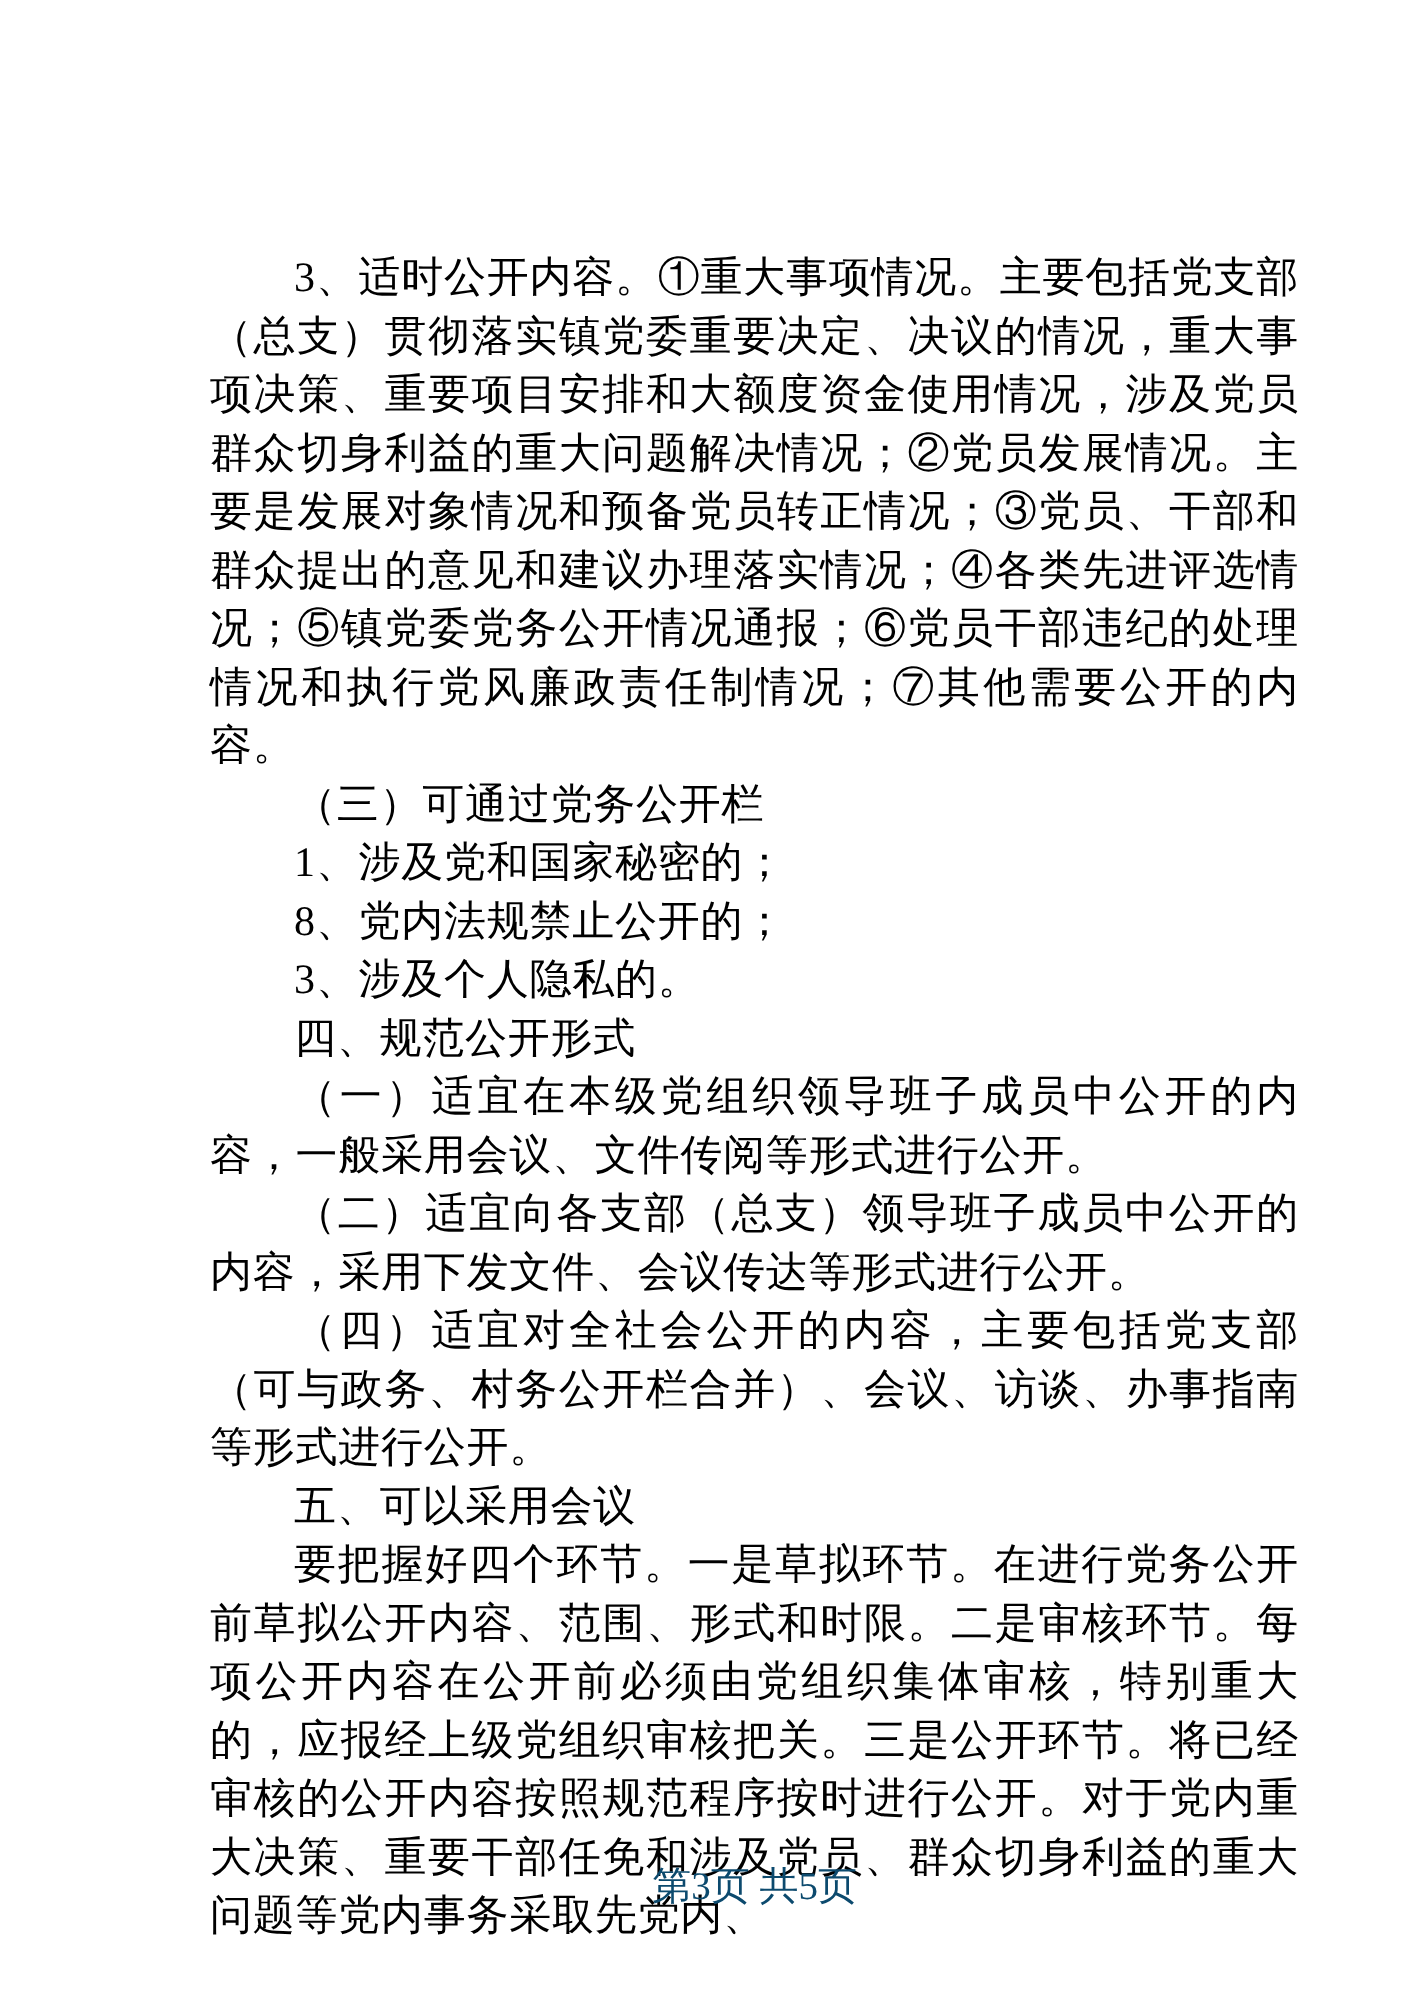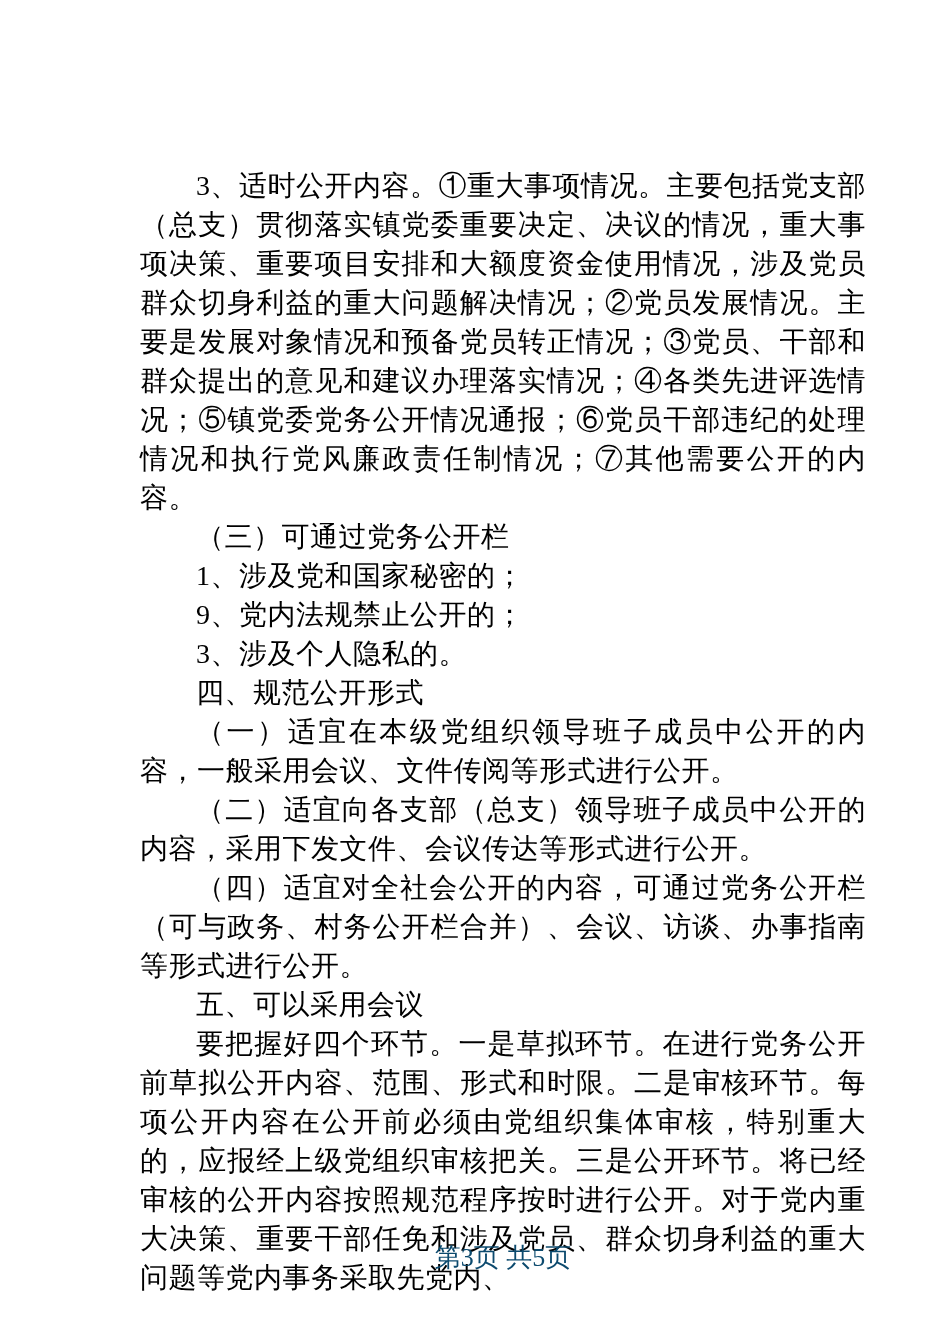--- a/index.html
+++ b/index.html
@@ -45,25 +45,25 @@
   }
 </style>
 </head>
 <body>
 
 <div class="page">
   <div class="doc-body">
       <p class="para">3、适时公开内容。①重大事项情况。主要包括党支部（总支）贯彻落实镇党委重要决定、决议的情况，重大事项决策、重要项目安排和大额度资金使用情况，涉及党员群众切身利益的重大问题解决情况；②党员发展情况。主要是发展对象情况和预备党员转正情况；③党员、干部和群众提出的意见和建议办理落实情况；④各类先进评选情况；⑤镇党委党务公开情况通报；⑥党员干部违纪的处理情况和执行党风廉政责任制情况；⑦其他需要公开的内容。</p>
       <p class="para">（三）可通过党务公开栏</p>
       <p class="para">1、涉及党和国家秘密的；</p>
-      <p class="para">9、党内法规禁止公开的；</p>
+      <p class="para">8、党内法规禁止公开的；</p>
       <p class="para">3、涉及个人隐私的。</p>
       <p class="para">四、规范公开形式</p>
       <p class="para">（一）适宜在本级党组织领导班子成员中公开的内容，一般采用会议、文件传阅等形式进行公开。</p>
       <p class="para">（二）适宜向各支部（总支）领导班子成员中公开的内容，采用下发文件、会议传达等形式进行公开。</p>
-      <p class="para">（四）适宜对全社会公开的内容，可通过党务公开栏（可与政务、村务公开栏合并）、会议、访谈、办事指南等形式进行公开。</p>
+      <p class="para">（四）适宜对全社会公开的内容，主要包括党支部（可与政务、村务公开栏合并）、会议、访谈、办事指南等形式进行公开。</p>
       <p class="para">五、可以采用会议</p>
       <p class="para">要把握好四个环节。一是草拟环节。在进行党务公开前草拟公开内容、范围、形式和时限。二是审核环节。每项公开内容在公开前必须由党组织集体审核，特别重大的，应报经上级党组织审核把关。三是公开环节。将已经审核的公开内容按照规范程序按时进行公开。对于党内重大决策、重要干部任免和涉及党员、群众切身利益的重大问题等党内事务采取先党内、</p>
     </div>
   <div class="doc-footer">
     <span>第3页 共5页</span>
   </div>
 </div>
 
 </body></html>

